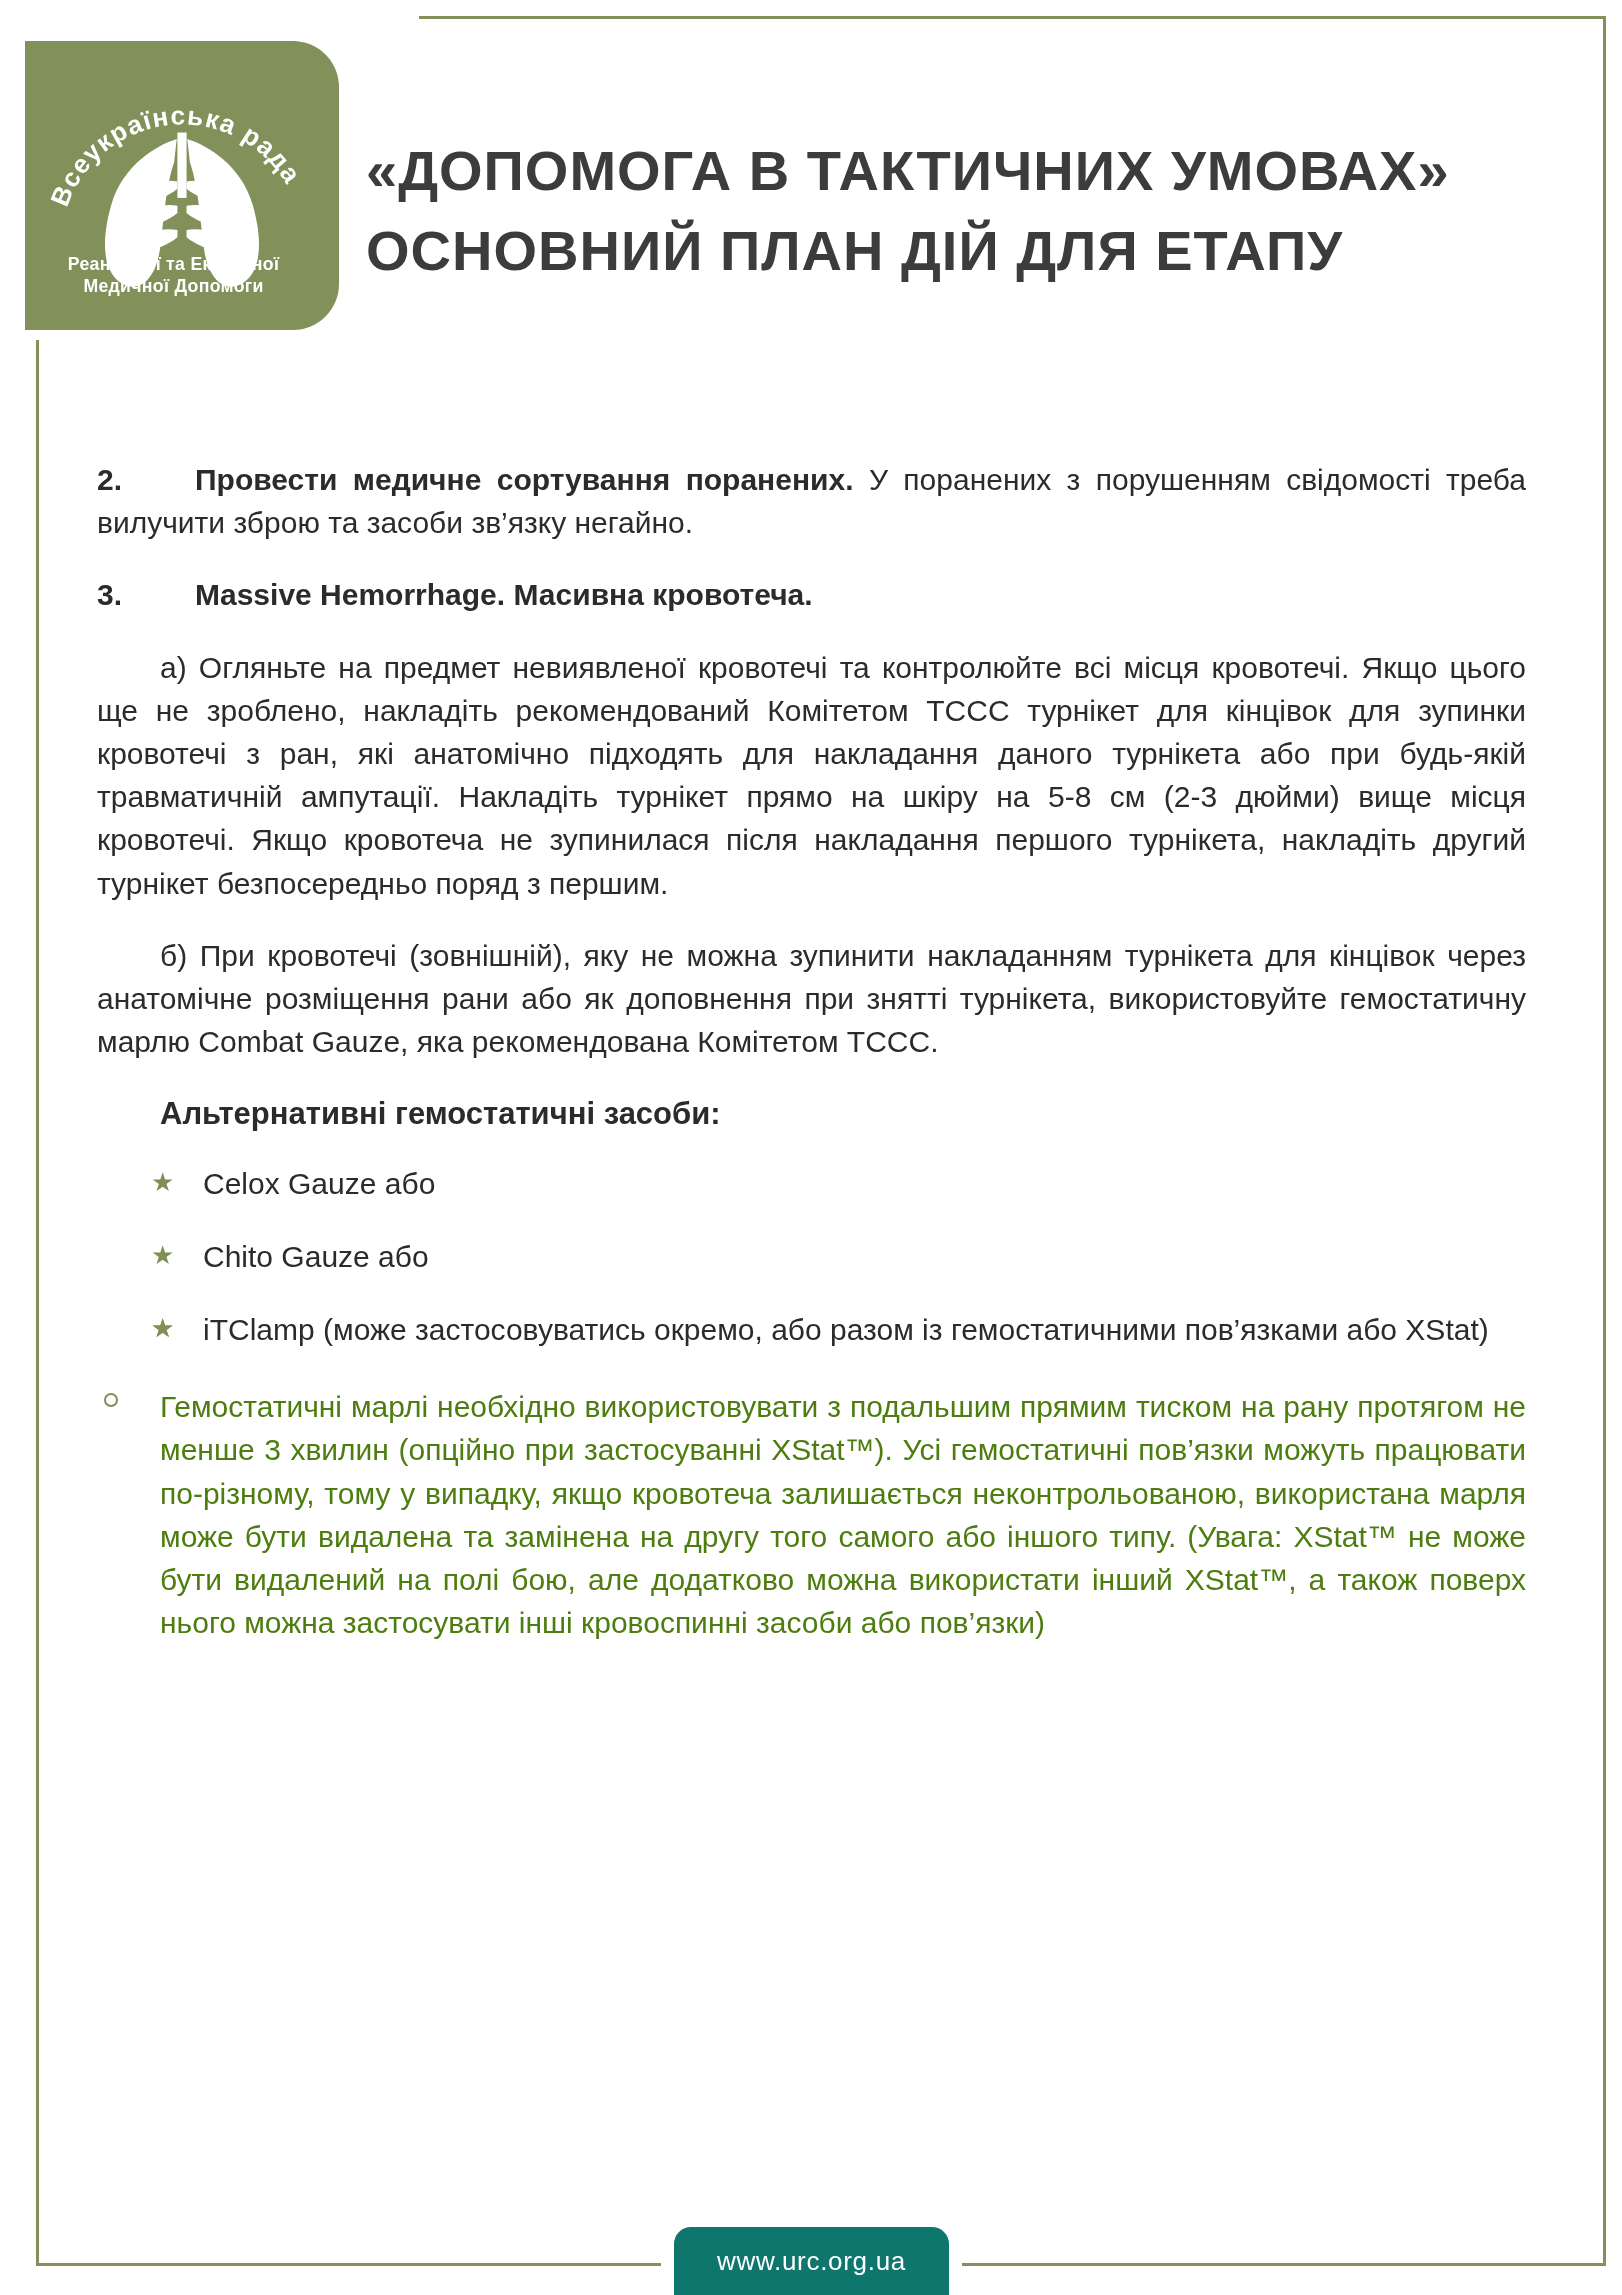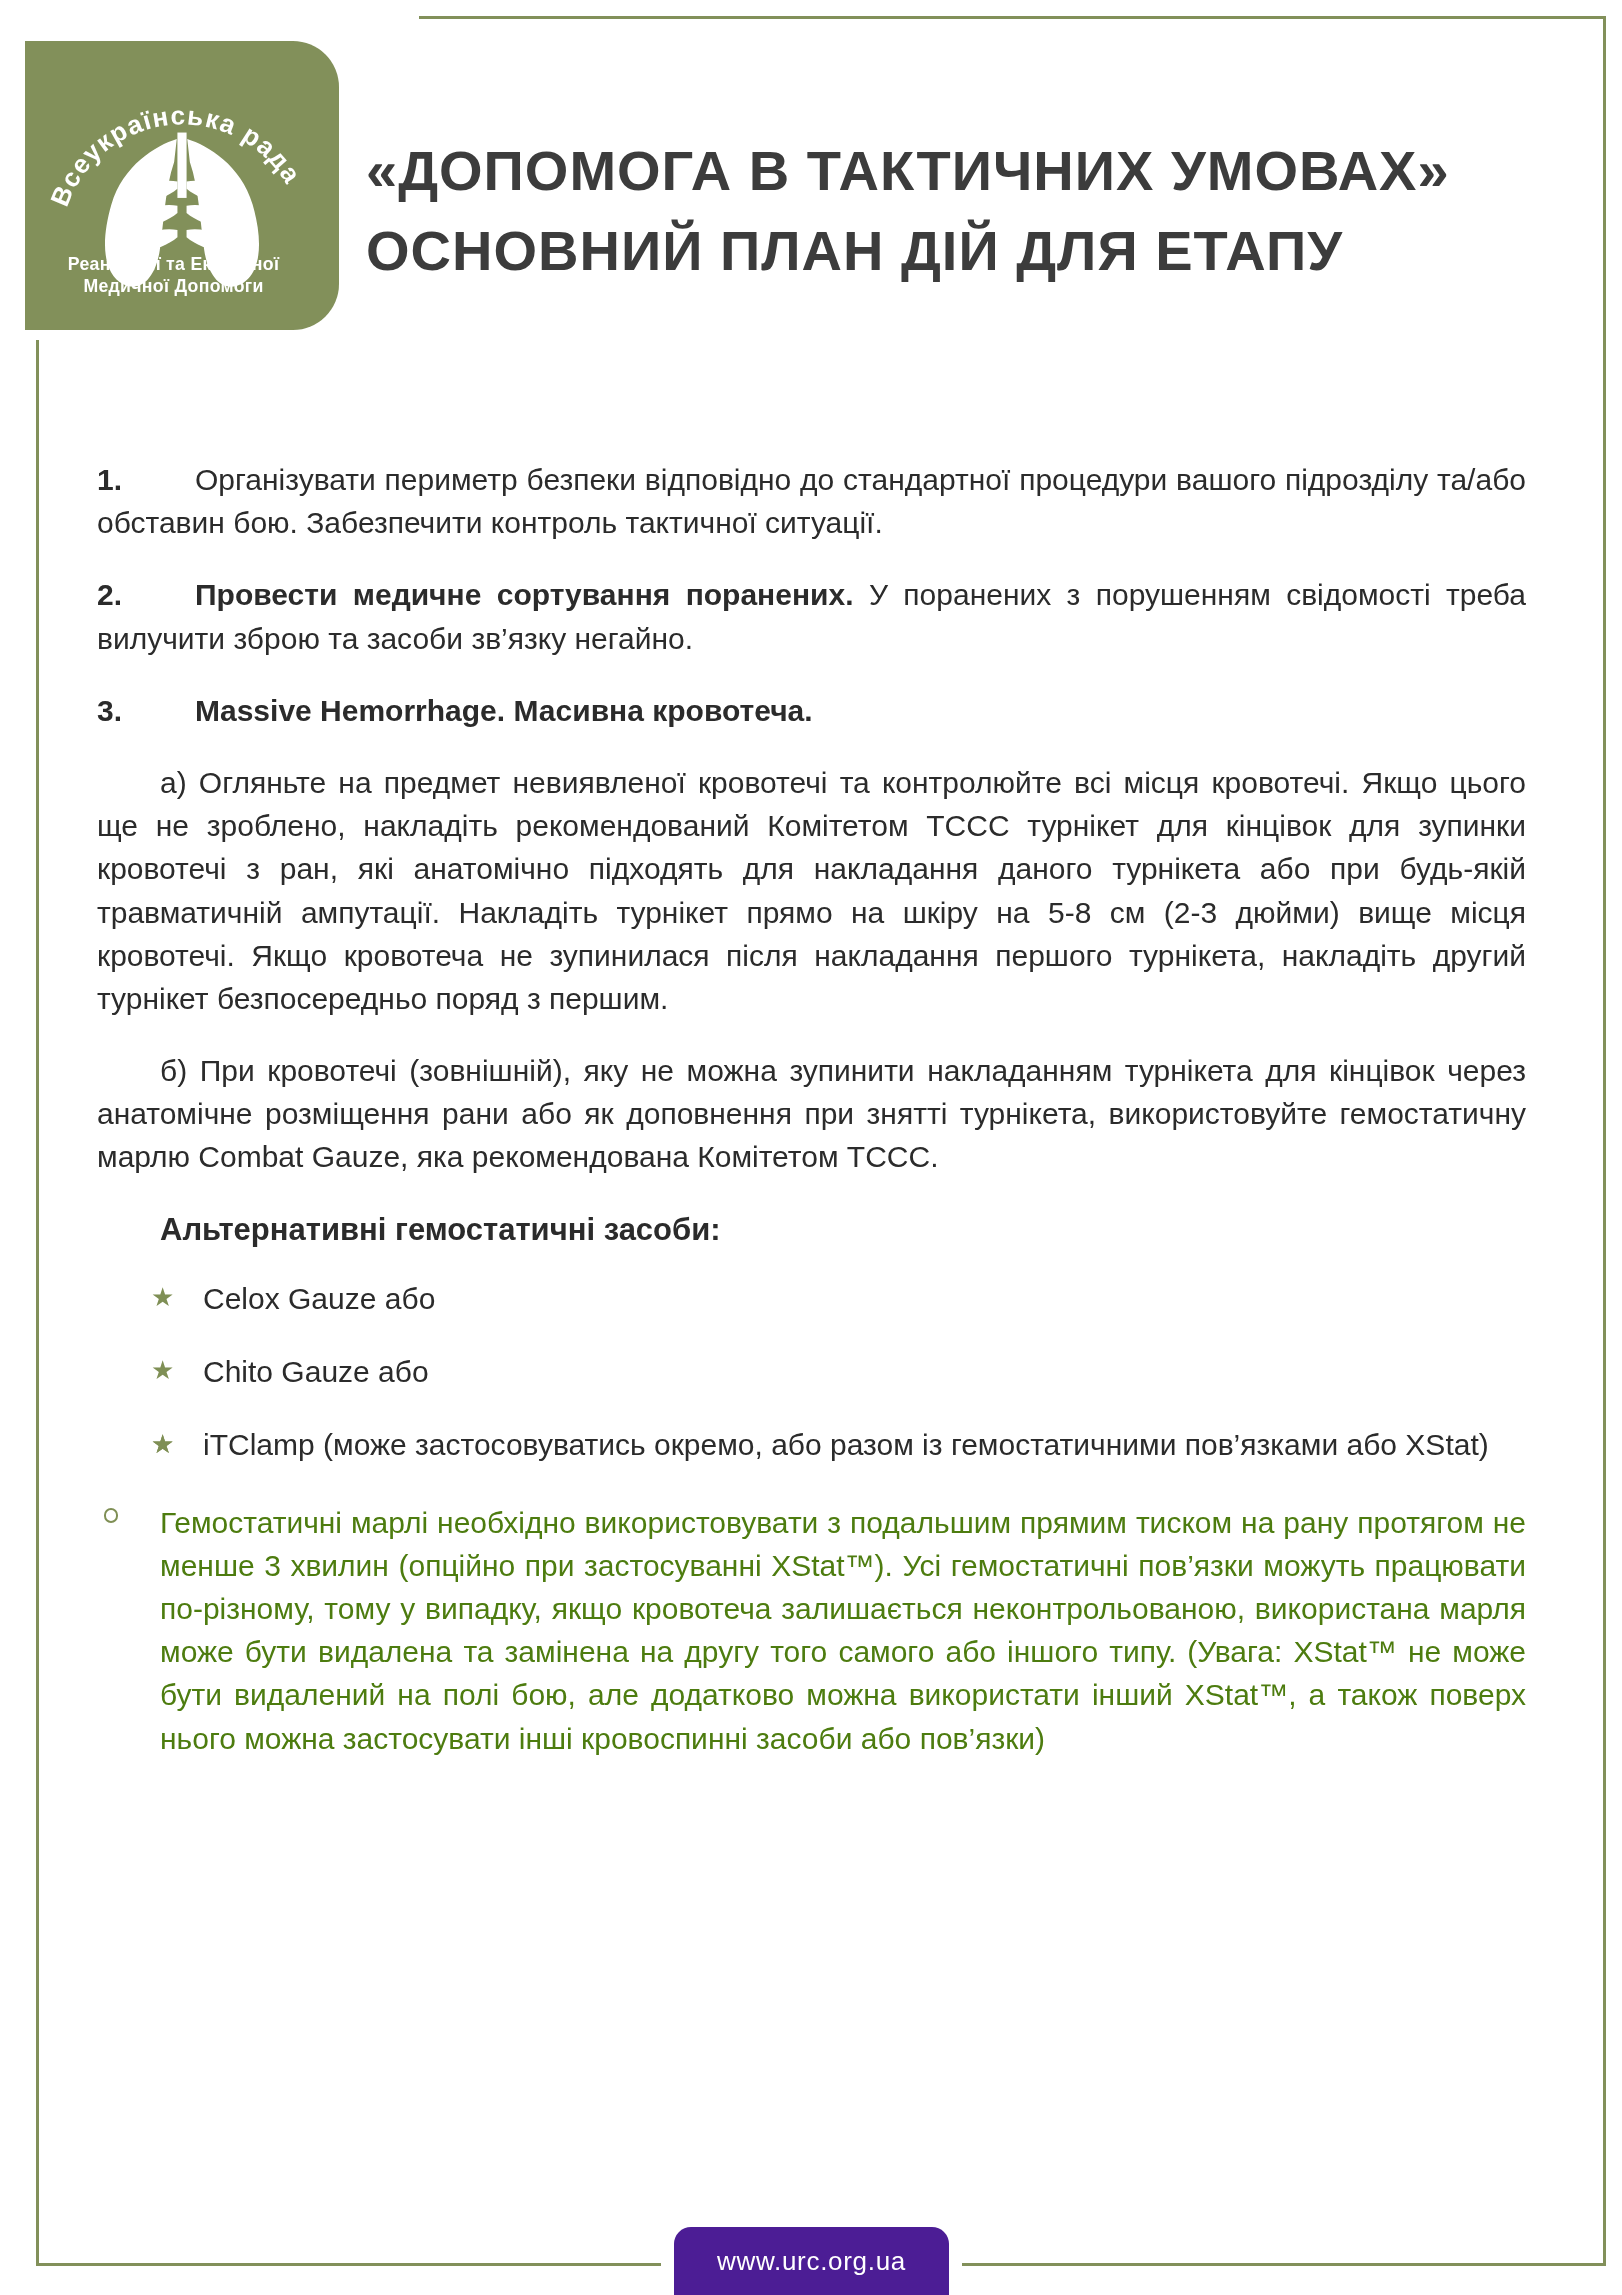--- a/index.html
+++ b/index.html
@@ -183,21 +183,21 @@
     box-sizing: border-box;
   }
 
   
   .footer-pill {
     position: absolute;
     left: 674px;
     top: 2227px;
     width: 275px;
     height: 68px;
-    background: #4c1d95;
+    background: #0f766e;
     border-radius: 17px 17px 0 0;
     display: flex;
     align-items: center;
     justify-content: center;
   }
   .footer-url {
     color: #ffffff;
     font-size: 26px;
     letter-spacing: 0.7px;
     font-family: "Liberation Sans", "DejaVu Sans", sans-serif;
@@ -242,23 +242,20 @@
   </div>
 
   <div class="doc-title">
     <span class="line">«ДОПОМОГА В ТАКТИЧНИХ УМОВАХ»</span>
     <span class="line">ОСНОВНИЙ ПЛАН ДІЙ ДЛЯ ЕТАПУ</span>
   </div>
 </div>
 
 <div class="content">
 
-  <p class="para numbered">
-    <span class="num">1.</span><span>Організувати периметр безпеки відповідно до стандартної процедури вашого підрозділу та/або обставин бою. Забезпечити контроль тактичної ситуації.</span>
-  </p>
 
   <p class="para numbered">
     <span class="num">2.</span><span class="b">Провести медичне сортування поранених.</span><span> У поранених з порушенням свідомості треба вилучити зброю та засоби зв’язку негайно.</span>
   </p>
 
   <p class="para numbered">
     <span class="num">3.</span><span class="b">Massive Hemorrhage. Масивна кровотеча.</span>
   </p>
 
   <p class="para indent">а) Огляньте на предмет невиявленої кровотечі та контролюйте всі місця кровотечі. Якщо цього ще не зроблено, накладіть рекомендований Комітетом TCCC турнікет для кінцівок для зупинки кровотечі з ран, які анатомічно підходять для накладання даного турнікета або при будь-якій травматичній ампутації. Накладіть турнікет прямо на шкіру на 5-8 см (2-3 дюйми) вище місця кровотечі. Якщо кровотеча не зупинилася після накладання першого турнікета, накладіть другий турнікет безпосередньо поряд з першим.</p>

